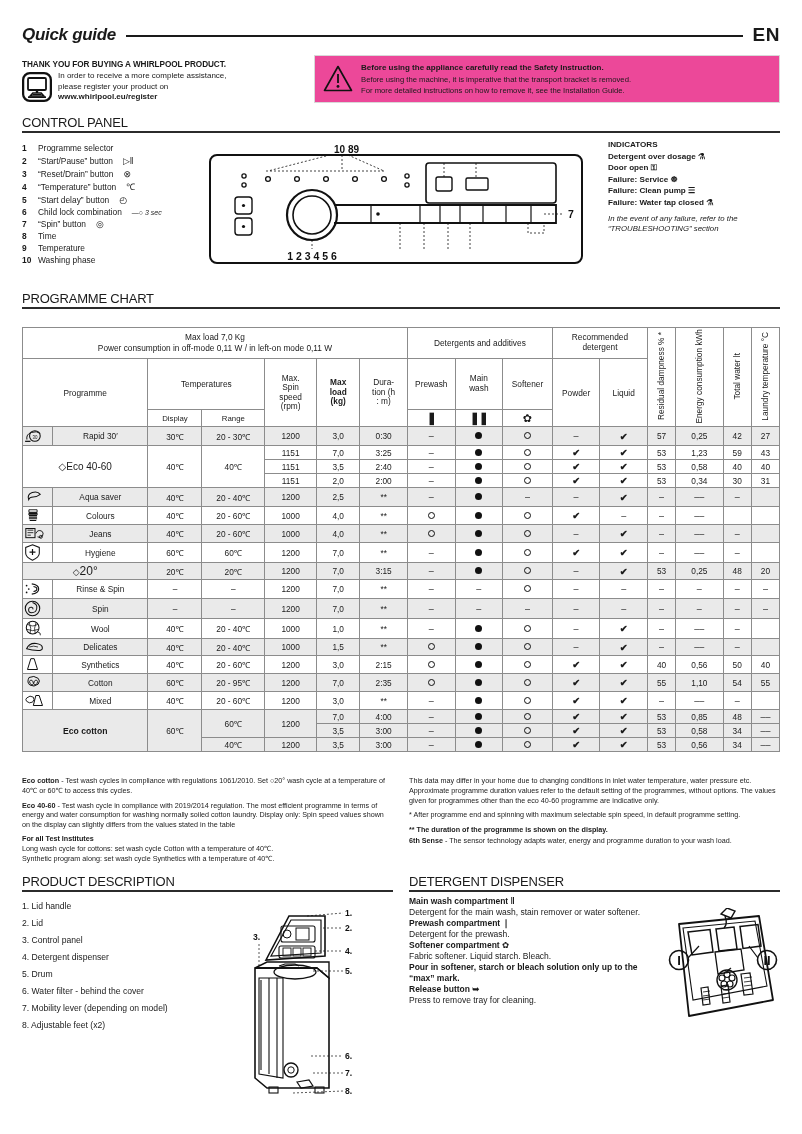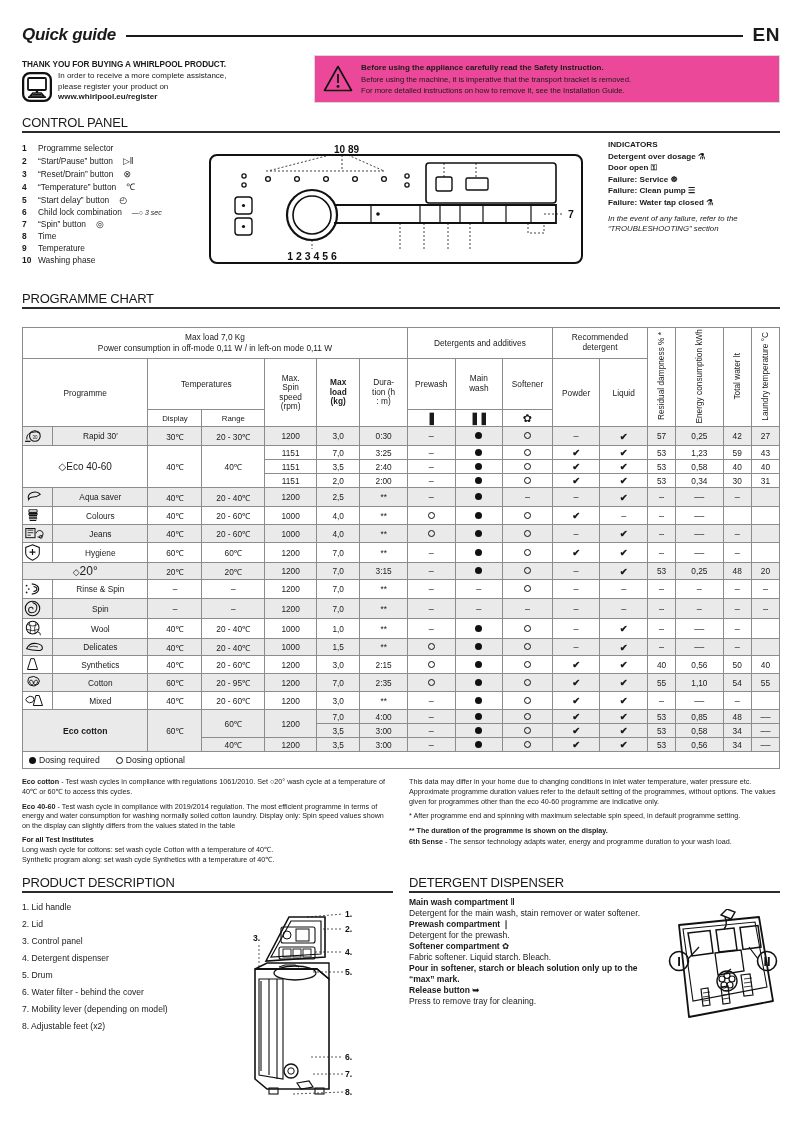--- a/index.html
+++ b/index.html
@@ -65,21 +65,21 @@
   .vert { writing-mode:vertical-rl; transform:rotate(180deg); white-space:nowrap; line-height:1.1; display:inline-block; }
   .dot { display:inline-block; width:7px; height:7px; border-radius:50%; background:#111; }
   .ring { display:inline-block; width:7px; height:7px; border-radius:50%; border:1.4px solid #111; }
   .chk { font-size:9.5px; font-weight:bold; }
   .dash { font-size:9px; }
   .legend-bar { border:1px solid #8c8c8c; border-top:none; font-size:8.6px; padding:3px 6px; }
   .legend-bar .dot, .legend-bar .ring { vertical-align:-1px; margin-right:3px; }
   .legend-bar .sp { display:inline-block; width:16px; }
 
   
-  .notes { display:flex; gap:16px; margin-top:8px; }
+  .notes { display:flex; gap:16px; margin-top:24px; }
   .notes-col { flex:1; font-size:7.2px; line-height:1.33; }
   .notes-col p { margin:0 0 5px 0; }
   .notes-col b { font-weight:bold; }
 
   
   .bottom { display:flex; gap:16px; margin-top:6px; }
   .bcol { flex:1; }
   .pd-row { display:flex; }
   .pd-list { width:180px; }
   .pd-list li { list-style:none; font-size:8.6px; line-height:1.98; }
@@ -699,23 +699,20 @@
           <td><span class="ring"></span></td>
           <td><span class="chk">✔</span></td>
           <td><span class="chk">✔</span></td>
           <td><span>53</span></td>
           <td><span>0,56</span></td>
           <td><span>34</span></td>
           <td><span class="dash">––</span></td>
         </tr>
       </tbody>
   </table>
-  <div class="legend-bar">
-    <span class="dot"></span><span>Dosing required</span><span class="sp"></span><span class="ring"></span><span>Dosing optional</span>
-  </div>
 
   <div class="notes">
     <div class="notes-col">
       <p><b>Eco cotton</b><span> - Test wash cycles in compliance with regulations 1061/2010. Set ○20° wash cycle at a temperature of 40℃ or 60℃ to access this cycles.</span></p>
       <p><b>Eco 40-60</b><span> - Test wash cycle in compliance with 2019/2014 regulation. The most efficient programme in terms of energy and water consumption for washing normally soiled cotton laundry. Display only: Spin speed values shown on the display can slightly differs from the values stated in the table</span></p>
       <p style="margin-bottom:0"><b>For all Test Institutes</b></p>
       <p style="margin-bottom:0"><span>Long wash cycle for cottons:  set wash cycle Cotton with a temperature of 40℃.</span></p>
       <p><span>Synthetic program along:  set wash cycle Synthetics with a temperature of 40℃.</span></p>
     </div>
     <div class="notes-col">

